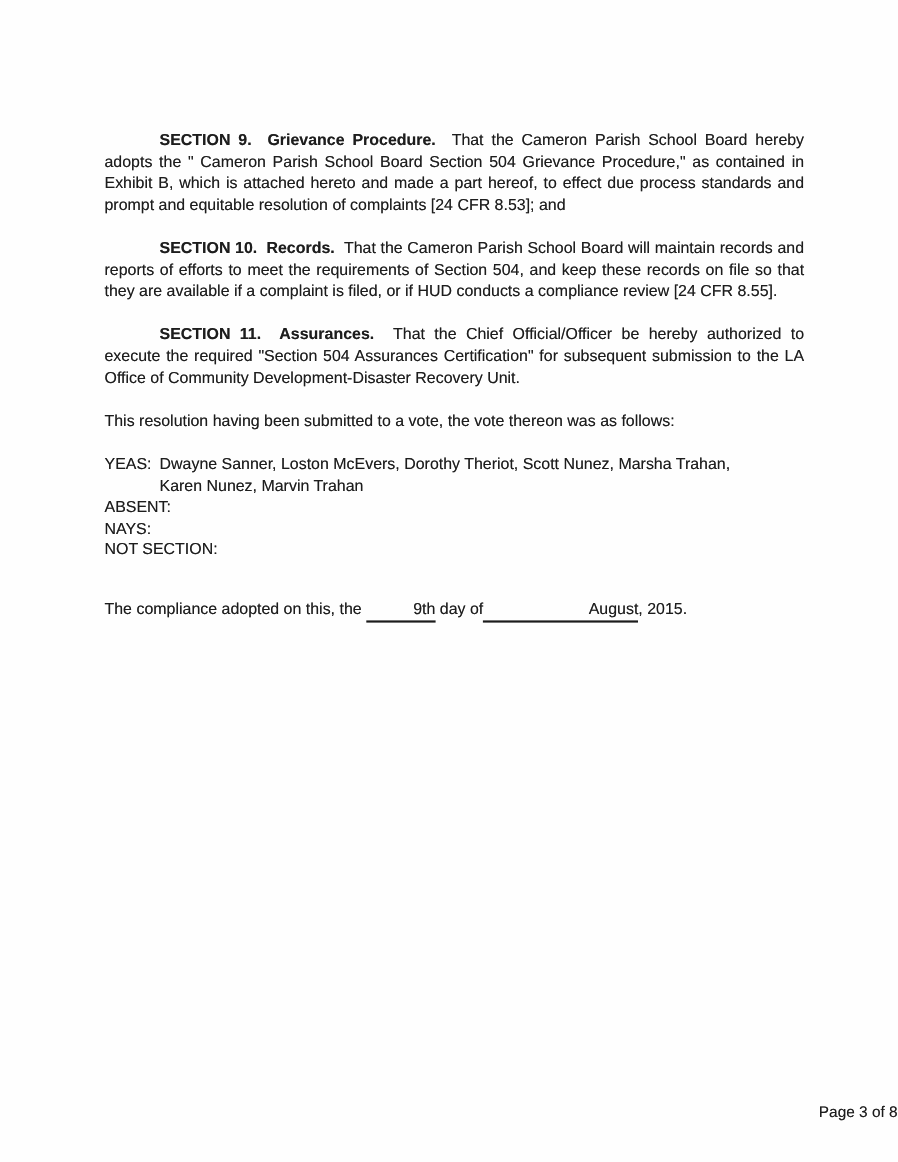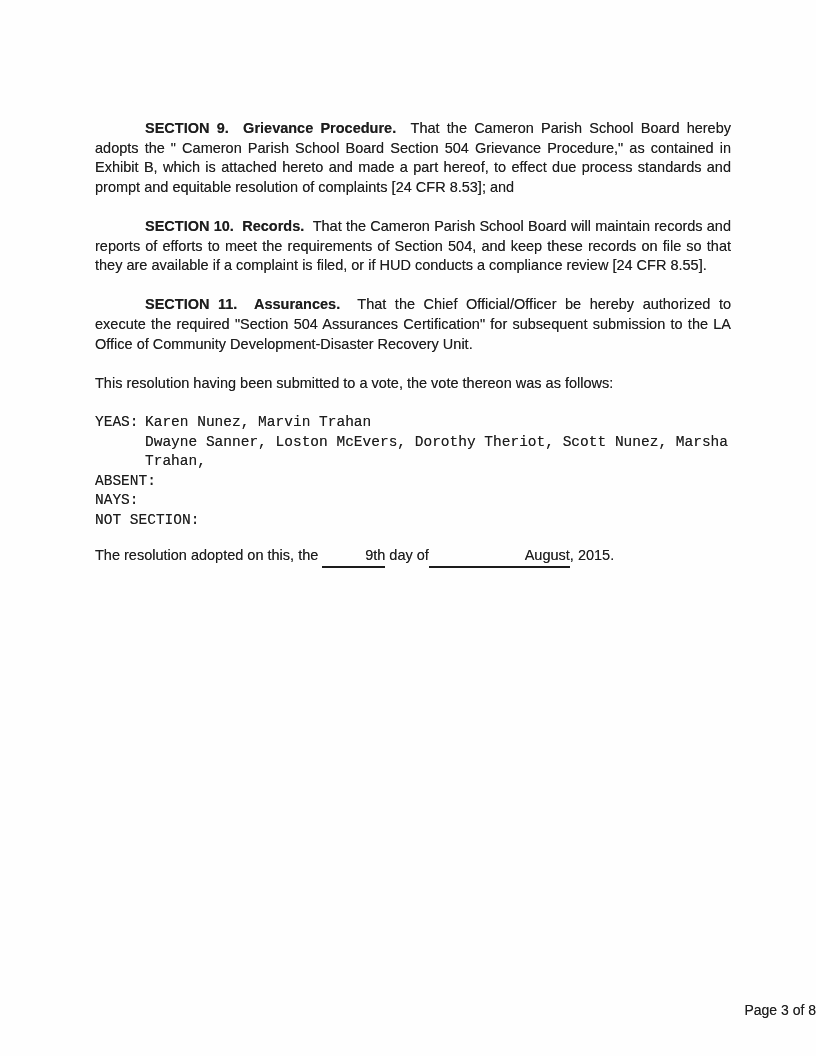--- a/index.html
+++ b/index.html
@@ -27,21 +27,21 @@
   .para {
     margin: 0 0 19.6px 0;
     text-indent: 50px;
     text-align: justify;
   }
   .para .heading {
     font-weight: 700;
     white-space: pre-wrap; 
   }
   .intro-line { margin: 0 0 19.6px 0; }
-  .votes { margin: 0 0 16px 0; font-family: Liberation Mono, monospace; }
+  .votes { margin: 0 0 34px 0; }
   .vote-row { display: flex; }
   .vote-label { flex: none; min-width: 50px; }
   .vote-line { display: block; }
   .adoption { margin: 0; }
   .blank {
     display: inline-block;
     border-bottom: 2px solid #1c1c1c;
     vertical-align: baseline;
     text-align: right;
   }
@@ -66,33 +66,33 @@
     <p class="para"><span class="heading">SECTION 10.  Records.  </span><span>That the Cameron Parish School Board will maintain records and reports of efforts to meet the requirements of Section 504, and keep these records on file so that they are available if a complaint is filed, or if HUD conducts a compliance review [24 CFR 8.55].</span></p>
 
     <p class="para"><span class="heading">SECTION 11.  Assurances.  </span><span>That the Chief Official/Officer be hereby authorized to execute the required "Section 504 Assurances Certification" for subsequent submission to the LA Office of Community Development-Disaster Recovery Unit.</span></p>
 
     <p class="intro-line">This resolution having been submitted to a vote, the vote thereon was as follows:</p>
 
     <div class="votes">
       <div class="vote-row">
         <span class="vote-label">YEAS:</span>
         <span class="vote-value">
+          <span class="vote-line">Dwayne Sanner, Loston McEvers, Dorothy Theriot, Scott Nunez, Marsha Trahan,</span>
           <span class="vote-line">Karen Nunez, Marvin Trahan</span>
-          <span class="vote-line">Dwayne Sanner, Loston McEvers, Dorothy Theriot, Scott Nunez, Marsha Trahan,</span>
         </span>
       </div>
       <div class="vote-row">
         <span class="vote-label">ABSENT:</span>
       </div>
       <div class="vote-row">
         <span class="vote-label">NAYS:</span>
       </div>
       <div class="vote-row">
         <span class="vote-label">NOT SECTION:</span>
       </div>
     </div>
 
-    <p class="adoption"><span>The resolution adopted on this, the</span> <span class="blank blank-day"><span>9th</span></span> <span>day of</span><span class="blank blank-month"><span>August</span></span><span>, 2015.</span></p>
+    <p class="adoption"><span>The compliance adopted on this, the</span> <span class="blank blank-day"><span>9th</span></span> <span>day of</span><span class="blank blank-month"><span>August</span></span><span>, 2015.</span></p>
 
   </div>
 
   <div class="footer">Page 3 of 8</div>
 </div>
 
 </body></html>

